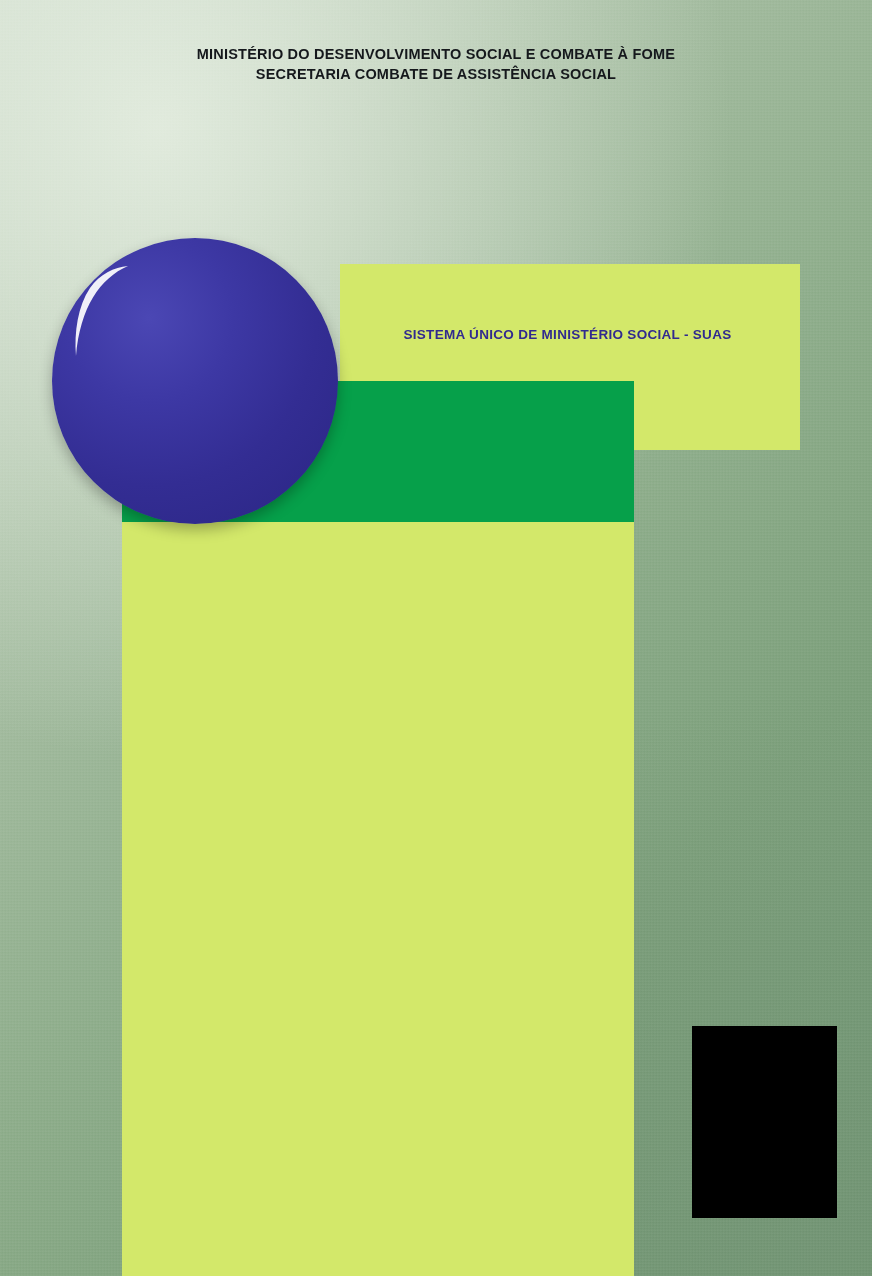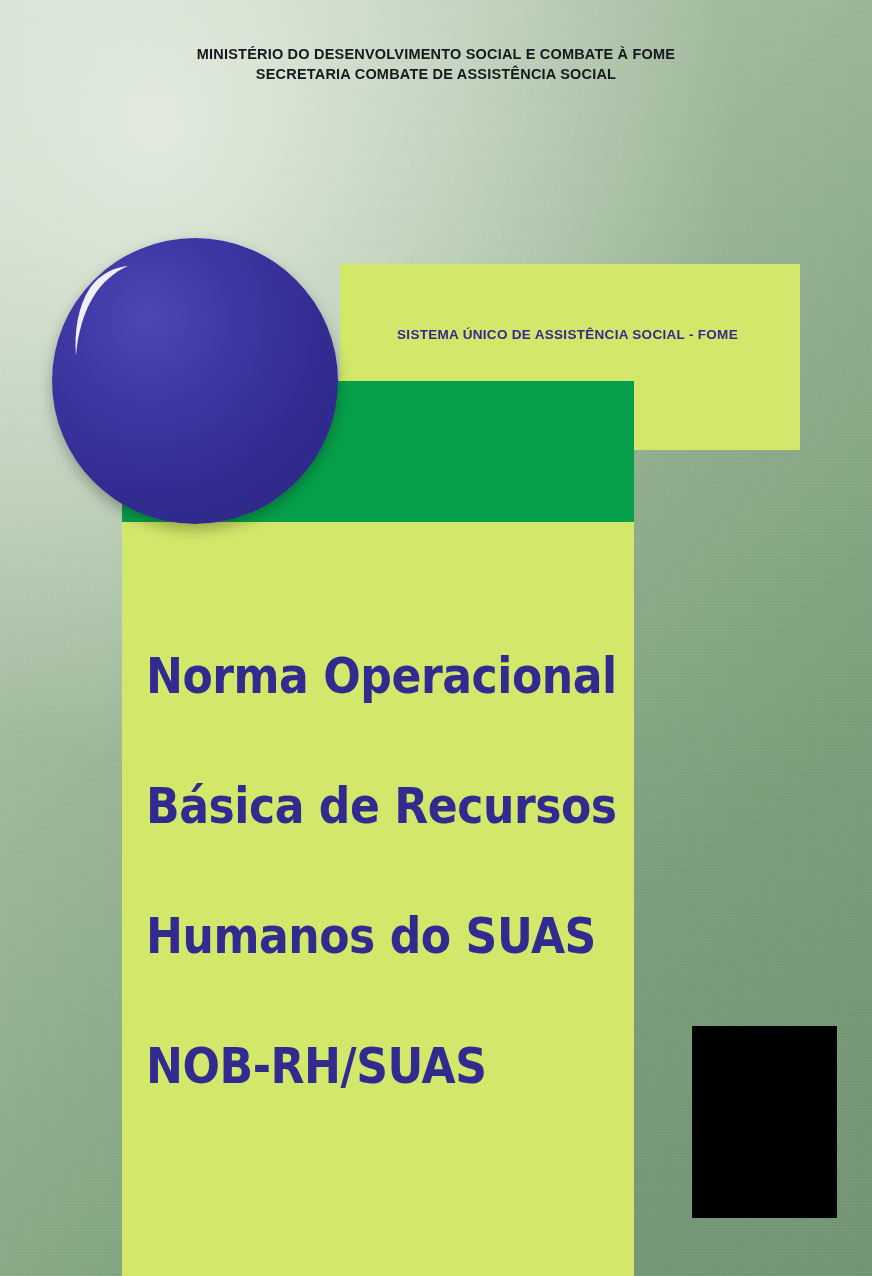--- a/index.html
+++ b/index.html
@@ -153,33 +153,27 @@
 
 <div class="cover">
 
   <div class="ministry">
     <div>MINISTÉRIO DO DESENVOLVIMENTO SOCIAL E COMBATE À FOME</div>
     <div>SECRETARIA COMBATE DE ASSISTÊNCIA SOCIAL</div>
   </div>
 
   <div class="band-top"></div>
 
-  <div class="band-top-label">SISTEMA ÚNICO DE ASSISTÊNCIA SOCIAL - FOME</div>
+  <div class="band-top-label">SISTEMA ÚNICO DE MINISTÉRIO SOCIAL - SUAS</div>
 
   <div class="band-green"></div>
 
   <div class="panel-main"></div>
 
   <div class="sphere"></div>
   <svg class="sphere-glint" viewBox="0 0 66 110">
     <path d="M58 4 C30 16 10 46 6 94 C4 70 8 44 20 26 C30 12 44 5 58 4 Z" fill="#ffffff" opacity="0.92"></path>
   </svg>
 
   <div class="black-box"></div>
 
-  <div class="title-block">
-    <div class="title-line">Norma Operacional</div>
-    <div class="title-line">Básica de Recursos</div>
-    <div class="title-line">Humanos do SUAS</div>
-    <div class="title-line">NOB-RH/SUAS</div>
-  </div>
 
 </div>
 
 </body></html>

